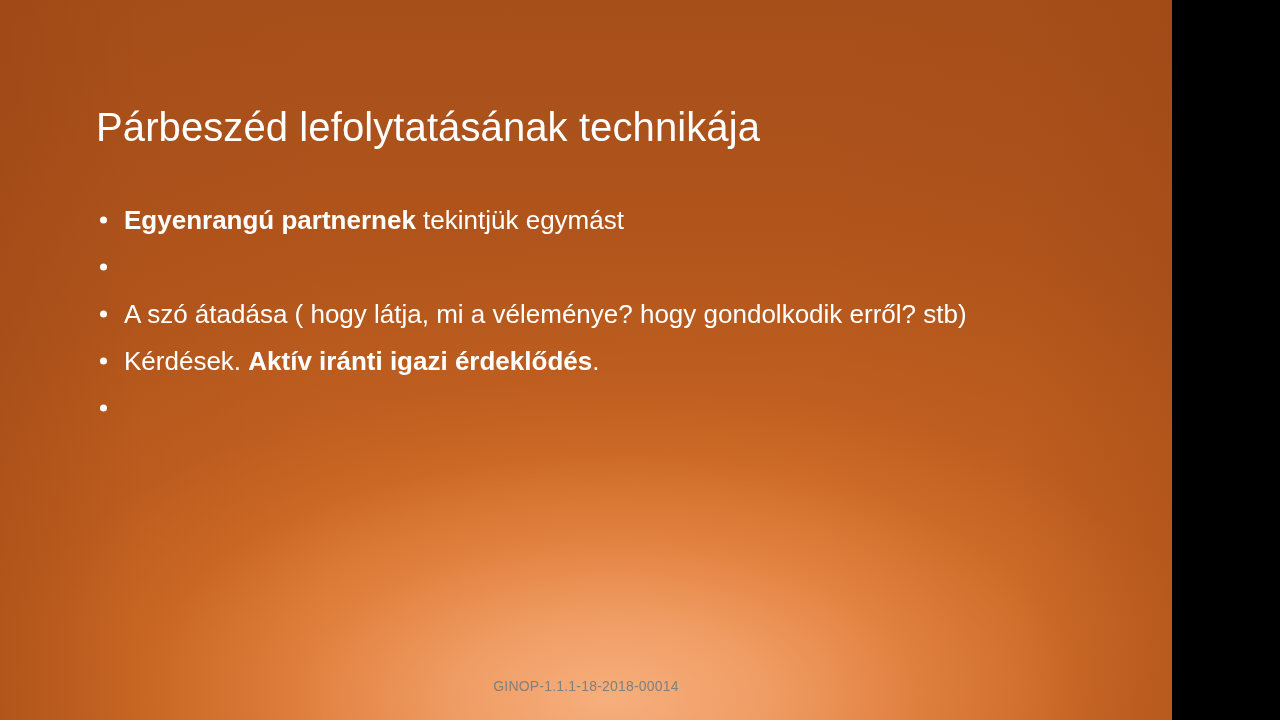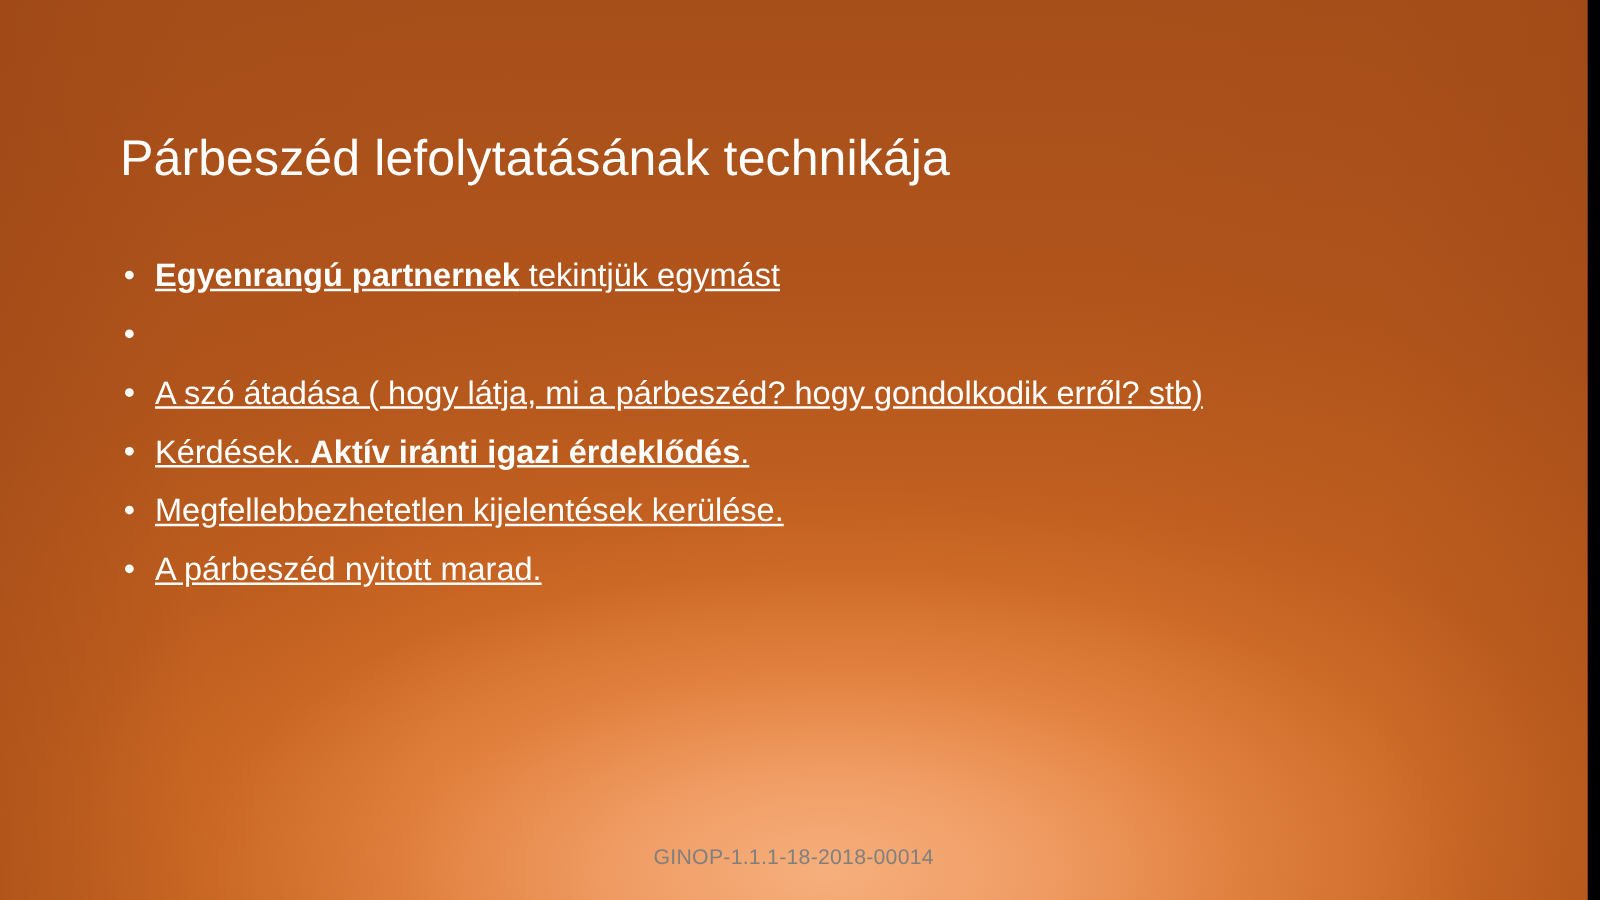--- a/index.html
+++ b/index.html
@@ -6,21 +6,21 @@
     margin: 0;
     padding: 0;
     background: #000;
   }
   body {
     font-family: "Liberation Sans", sans-serif;
   }
 
   #slide {
     position: relative;
-    width: 1270px;
+    width: 1172px;
     height: 720px;
     overflow: hidden;
     background-color: #b4571c;
   }
 
   
   #slide-bg {
     position: absolute;
     inset: 0;
     background:
@@ -101,33 +101,32 @@
     top: 50%;
     transform: translateY(-50%);
     width: 7px;
     height: 7px;
     border-radius: 50%;
     background: #ffffff;
   }
 
   .bullet-text {
     display: inline-block;
-    text-decoration: underline;
   }
   .bullet-text b {
     font-weight: 700;
   }
 
   #slide-footer {
     position: absolute;
     left: 0;
     right: 0;
     top: 678px;
     text-align: center;
-    font-size: 17px;
+    font-size: 14px;
     line-height: 16px;
     color: #7f7f7f;
     letter-spacing: 0.2px;
   }
 </style>
 </head>
 <body>
 
 <div id="slide">
   <div id="slide-bg"></div>
@@ -140,32 +139,27 @@
     <ul id="bullet-list">
         <li class="bullet-item">
           <span class="bullet-marker"></span>
           <span class="bullet-text"><b>Egyenrangú partnernek</b><span> tekintjük egymást</span></span>
         </li>
         <li class="bullet-item">
           <span class="bullet-marker"></span>
         </li>
         <li class="bullet-item">
           <span class="bullet-marker"></span>
-          <span class="bullet-text"><span>A szó átadása ( hogy látja, mi a párbeszéd? hogy gondolkodik erről? stb)</span></span>
+          <span class="bullet-text"><span>A szó átadása ( hogy látja, mi a véleménye? hogy gondolkodik erről? stb)</span></span>
         </li>
         <li class="bullet-item">
           <span class="bullet-marker"></span>
           <span class="bullet-text"><span>Kérdések. </span><b>Aktív iránti igazi érdeklődés</b><span>.</span></span>
         </li>
         <li class="bullet-item">
           <span class="bullet-marker"></span>
-          <span class="bullet-text"><span>Megfellebbezhetetlen kijelentések kerülése.</span></span>
-        </li>
-        <li class="bullet-item">
-          <span class="bullet-marker"></span>
-          <span class="bullet-text"><span>A párbeszéd nyitott marad.</span></span>
         </li>
       </ul>
 
     <div id="slide-footer">GINOP-1.1.1-18-2018-00014</div>
 
   </div>
 </div>
 
 </body></html>

